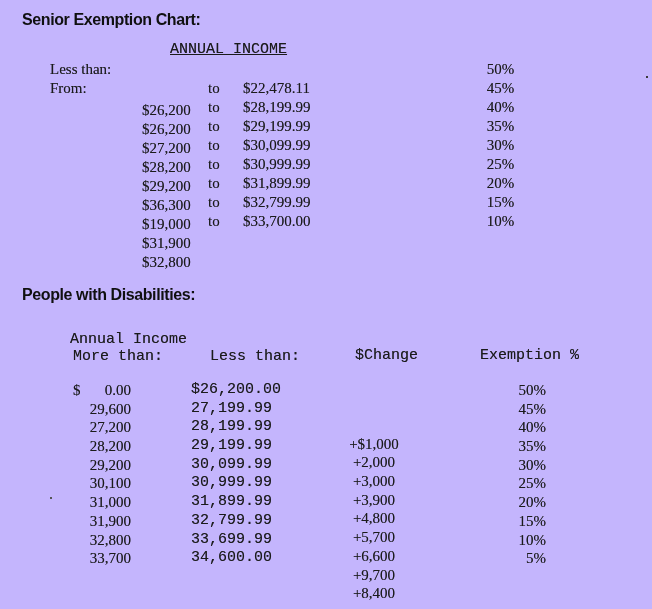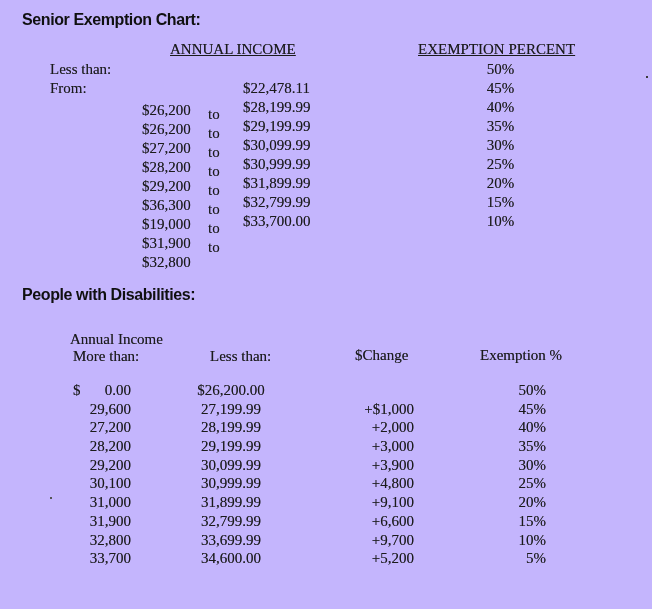--- a/index.html
+++ b/index.html
@@ -4,47 +4,47 @@
 <style>
   html,body{margin:0;padding:0;background:#e8e8e8}
   .page{position:relative;width:652px;height:609px;background:#c4b5fd;overflow:hidden;
         font-family:"Liberation Serif",serif;color:#1b1b1b;padding-left:10px;}
   .heading{position:absolute;font-family:"Liberation Sans",sans-serif;font-weight:700;
            font-size:16px;letter-spacing:-0.4px;color:#101010;white-space:nowrap;}
   #heading-senior{left:22px;top:11px;}
   #heading-disabilities{left:22px;top:286px;}
 
   .colhead{position:absolute;font-size:15px;white-space:nowrap;
-           text-shadow:0 0 .5px rgba(20,20,20,.55);}
+           text-shadow:0 0 .5px rgba(20,20,20,.55);font-family:Liberation Mono, monospace;}
   .underlined{text-decoration:underline;}
   #t1-head-annual{left:170px;top:41px;}
   #t1-head-exempt{left:418px;top:41px;}
 
   .t1-rows{position:absolute;left:0;top:60px;width:652px;}
   .t1-row{position:relative;height:19px;font-size:15px;line-height:19px;white-space:nowrap;}
   .t1-row span{position:absolute;text-shadow:0 0 .5px rgba(20,20,20,.5);}
   .t1-label{left:50px;}
   .t1-from{left:142px;margin-top:41px;}
-  .t1-toword{left:208px;margin-top:26px;}
+  .t1-toword{left:208px;}
   .t1-toamt{left:243px;}
   .t1-pct{left:418px;width:165px;text-align:center;}
 
   #t2-head-annual{left:70px;top:331px;}
   #t2-head-more{left:73px;top:348px;}
   #t2-head-less{left:210px;top:348px;}
   #t2-head-change{left:355px;top:347px;}
   #t2-head-exempt{left:480px;top:347px;}
 
   .t2-rows{position:absolute;left:0;top:381px;width:652px;}
   .t2-row{position:relative;height:18.7px;font-size:15px;line-height:18.7px;white-space:nowrap;}
   .t2-row span{position:absolute;text-shadow:0 0 .5px rgba(20,20,20,.5);}
   .t2-cur{left:73px;}
   .t2-more{left:56px;width:75px;text-align:right;}
-  .t2-less{left:191px;width:80px;text-align:center;}
-  .t2-chg{left:334px;width:80px;text-align:right;}
+  .t2-less{left:191px;width:80px;text-align:center;font-family:Liberation Mono, monospace;}
+  .t2-chg{left:334px;width:80px;text-align:center;margin-top:35px;}
   .t2-pct{left:476px;width:70px;text-align:right;}
 
   .noise{position:absolute;left:0;top:0;width:2px;height:2px;background:transparent;
     box-shadow:
       203px 72px 0 -1px #6a6a6a, 282px 70px 0 -1px #8a8a8a, 560px 71px 0 -1px #7a7a7a,
       646px 76px 0 0 #3a3a3a, 330px 89px 0 -1px #8a8a8a, 425px 88px 0 -1px #999,
       610px 91px 0 -1px #8a8a8a, 205px 107px 0 -1px #999, 94px 121px 0 -1px #8a8a8a,
       14px 131px 0 -1px #777, 330px 127px 0 -1px #999, 445px 125px 0 -1px #8a8a8a,
       70px 146px 0 -1px #999, 612px 140px 0 -1px #8a8a8a, 350px 161px 0 -1px #999,
       500px 163px 0 -1px #8a8a8a, 627px 207px 0 -1px #777, 417px 214px 0 -1px #888,
@@ -64,21 +64,20 @@
 </head>
 <body>
 
 <div class="page">
 
   <div class="noise"></div>
 
   <div class="heading" id="heading-senior">Senior Exemption Chart:</div>
 
   <div class="colhead underlined" id="t1-head-annual">ANNUAL INCOME</div>
-  <div class="colhead underlined" id="t1-head-exempt">EXEMPTION PERCENT</div>
 
   <div class="t1-rows">
     <div class="t1-row">
       <span class="t1-label">Less than:</span>
       <span class="t1-from">$26,200</span>
       <span class="t1-toword"></span>
       <span class="t1-toamt"></span>
       <span class="t1-pct">50%</span>
     </div>
     <div class="t1-row">
@@ -187,39 +186,39 @@
       <span class="t2-cur"></span>
       <span class="t2-more">30,100</span>
       <span class="t2-less">30,999.99</span>
       <span class="t2-chg">+4,800</span>
       <span class="t2-pct">25%</span>
     </div>
     <div class="t2-row">
       <span class="t2-cur"></span>
       <span class="t2-more">31,000</span>
       <span class="t2-less">31,899.99</span>
-      <span class="t2-chg">+9,100</span>
+      <span class="t2-chg">+5,700</span>
       <span class="t2-pct">20%</span>
     </div>
     <div class="t2-row">
       <span class="t2-cur"></span>
       <span class="t2-more">31,900</span>
       <span class="t2-less">32,799.99</span>
       <span class="t2-chg">+6,600</span>
       <span class="t2-pct">15%</span>
     </div>
     <div class="t2-row">
       <span class="t2-cur"></span>
       <span class="t2-more">32,800</span>
       <span class="t2-less">33,699.99</span>
       <span class="t2-chg">+9,700</span>
       <span class="t2-pct">10%</span>
     </div>
     <div class="t2-row">
       <span class="t2-cur"></span>
       <span class="t2-more">33,700</span>
       <span class="t2-less">34,600.00</span>
-      <span class="t2-chg">+5,200</span>
+      <span class="t2-chg">+8,400</span>
       <span class="t2-pct">5%</span>
     </div>
   </div>
 
 </div>
 
 </body></html>

